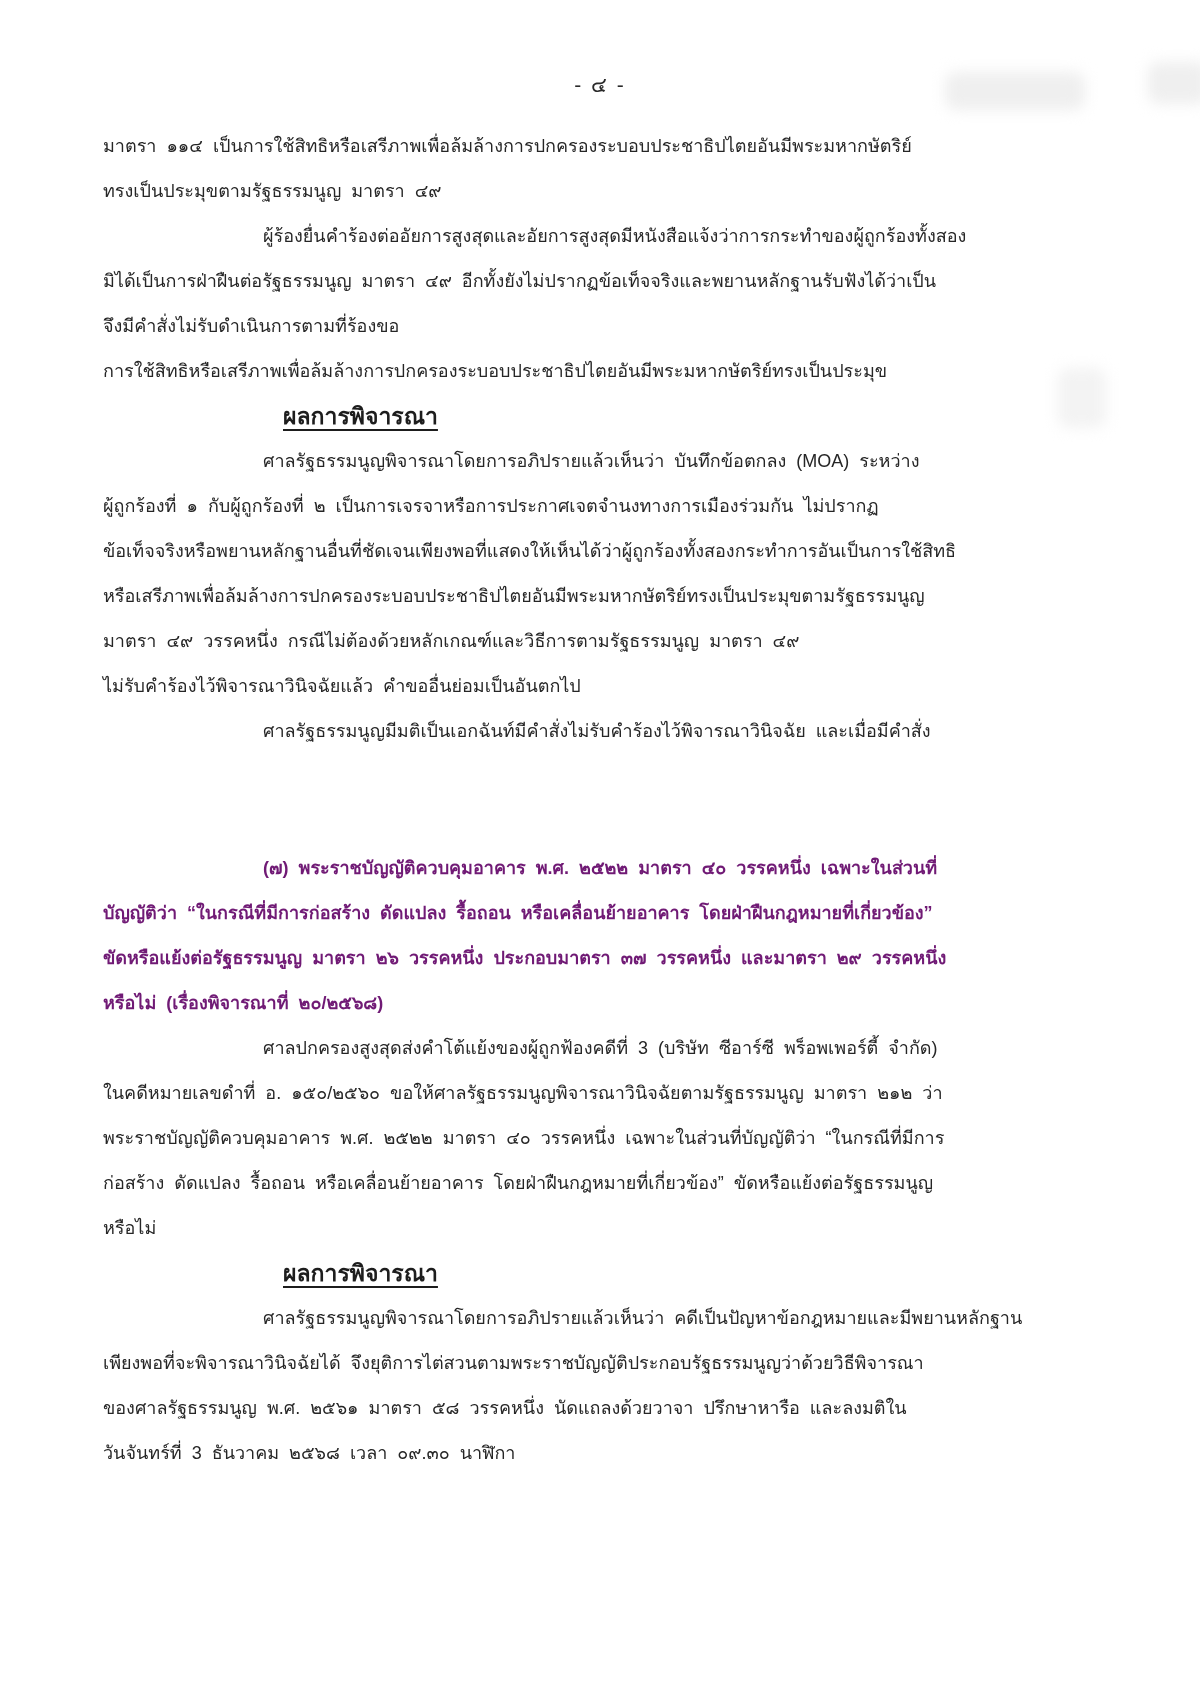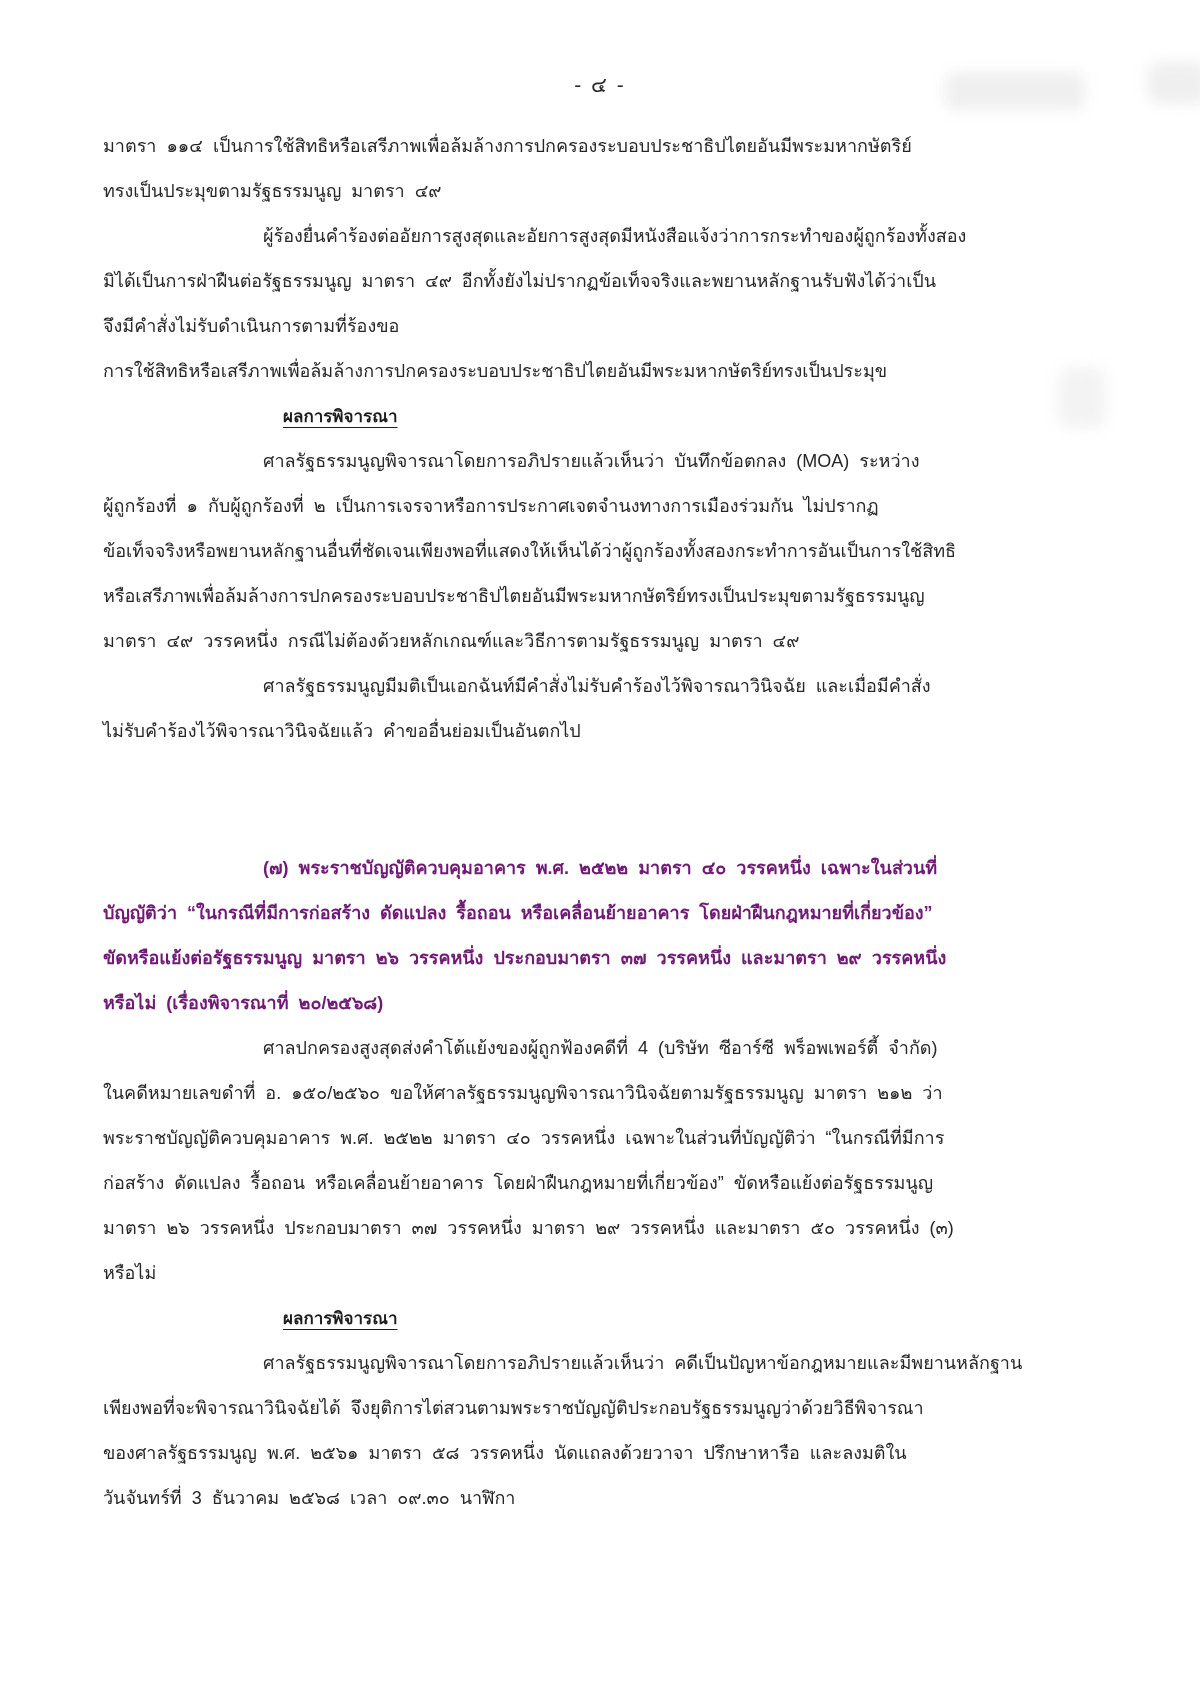--- a/index.html
+++ b/index.html
@@ -46,21 +46,21 @@
   }
   .line.first {
     padding-left: 160px;
   }
   .heading-row {
     height: 45px;
     line-height: 45px;
     padding-left: 180px;
   }
   .heading-row span {
-    font-size: 17px;
+    font-size: 23px;
     font-weight: bold;
     text-decoration: underline;
     text-underline-offset: 5px;
     color: #1d1d1d;
   }
   .spacer {
     height: 92px;
   }
   .artifact {
     position: absolute;
@@ -95,36 +95,35 @@
       </div>
       <div class="heading-row"><span>ผลการพิจารณา</span></div>
       <div class="para">
         <div class="line first">ศาลรัฐธรรมนูญพิจารณาโดยการอภิปรายแล้วเห็นว่า บันทึกข้อตกลง (MOA) ระหว่าง</div>
         <div class="line">ผู้ถูกร้องที่ ๑ กับผู้ถูกร้องที่ ๒ เป็นการเจรจาหรือการประกาศเจตจำนงทางการเมืองร่วมกัน ไม่ปรากฏ</div>
         <div class="line">ข้อเท็จจริงหรือพยานหลักฐานอื่นที่ชัดเจนเพียงพอที่แสดงให้เห็นได้ว่าผู้ถูกร้องทั้งสองกระทำการอันเป็นการใช้สิทธิ</div>
         <div class="line">หรือเสรีภาพเพื่อล้มล้างการปกครองระบอบประชาธิปไตยอันมีพระมหากษัตริย์ทรงเป็นประมุขตามรัฐธรรมนูญ</div>
         <div class="line">มาตรา ๔๙ วรรคหนึ่ง กรณีไม่ต้องด้วยหลักเกณฑ์และวิธีการตามรัฐธรรมนูญ มาตรา ๔๙</div>
       </div>
       <div class="para">
+        <div class="line">ไม่รับคำร้องไว้พิจารณาวินิจฉัยแล้ว คำขออื่นย่อมเป็นอันตกไป</div>
         <div class="line first">ศาลรัฐธรรมนูญมีมติเป็นเอกฉันท์มีคำสั่งไม่รับคำร้องไว้พิจารณาวินิจฉัย และเมื่อมีคำสั่ง</div>
-        <div class="line">ไม่รับคำร้องไว้พิจารณาวินิจฉัยแล้ว คำขออื่นย่อมเป็นอันตกไป</div>
       </div>
       <div class="spacer"></div>
       <div class="para bold">
         <div class="line first">(๗) พระราชบัญญัติควบคุมอาคาร พ.ศ. ๒๕๒๒ มาตรา ๔๐ วรรคหนึ่ง เฉพาะในส่วนที่</div>
         <div class="line">บัญญัติว่า “ในกรณีที่มีการก่อสร้าง ดัดแปลง รื้อถอน หรือเคลื่อนย้ายอาคาร โดยฝ่าฝืนกฎหมายที่เกี่ยวข้อง”</div>
         <div class="line">ขัดหรือแย้งต่อรัฐธรรมนูญ มาตรา ๒๖ วรรคหนึ่ง ประกอบมาตรา ๓๗ วรรคหนึ่ง และมาตรา ๒๙ วรรคหนึ่ง</div>
         <div class="line">หรือไม่ (เรื่องพิจารณาที่ ๒๐/๒๕๖๘)</div>
       </div>
       <div class="para">
-        <div class="line first">ศาลปกครองสูงสุดส่งคำโต้แย้งของผู้ถูกฟ้องคดีที่ 4 (บริษัท ซีอาร์ซี พร็อพเพอร์ตี้ จำกัด)</div>
+        <div class="line first">ศาลปกครองสูงสุดส่งคำโต้แย้งของผู้ถูกฟ้องคดีที่ 3 (บริษัท ซีอาร์ซี พร็อพเพอร์ตี้ จำกัด)</div>
         <div class="line">ในคดีหมายเลขดำที่ อ. ๑๕๐/๒๕๖๐ ขอให้ศาลรัฐธรรมนูญพิจารณาวินิจฉัยตามรัฐธรรมนูญ มาตรา ๒๑๒ ว่า</div>
         <div class="line">พระราชบัญญัติควบคุมอาคาร พ.ศ. ๒๕๒๒ มาตรา ๔๐ วรรคหนึ่ง เฉพาะในส่วนที่บัญญัติว่า “ในกรณีที่มีการ</div>
         <div class="line">ก่อสร้าง ดัดแปลง รื้อถอน หรือเคลื่อนย้ายอาคาร โดยฝ่าฝืนกฎหมายที่เกี่ยวข้อง” ขัดหรือแย้งต่อรัฐธรรมนูญ</div>
-        <div class="line">มาตรา ๒๖ วรรคหนึ่ง ประกอบมาตรา ๓๗ วรรคหนึ่ง มาตรา ๒๙ วรรคหนึ่ง และมาตรา ๕๐ วรรคหนึ่ง (๓)</div>
         <div class="line">หรือไม่</div>
       </div>
       <div class="heading-row"><span>ผลการพิจารณา</span></div>
       <div class="para">
         <div class="line first">ศาลรัฐธรรมนูญพิจารณาโดยการอภิปรายแล้วเห็นว่า คดีเป็นปัญหาข้อกฎหมายและมีพยานหลักฐาน</div>
         <div class="line">เพียงพอที่จะพิจารณาวินิจฉัยได้ จึงยุติการไต่สวนตามพระราชบัญญัติประกอบรัฐธรรมนูญว่าด้วยวิธีพิจารณา</div>
         <div class="line">ของศาลรัฐธรรมนูญ พ.ศ. ๒๕๖๑ มาตรา ๕๘ วรรคหนึ่ง นัดแถลงด้วยวาจา ปรึกษาหารือ และลงมติใน</div>
         <div class="line">วันจันทร์ที่ 3 ธันวาคม ๒๕๖๘ เวลา ๐๙.๓๐ นาฬิกา</div>
       </div>
     </div>

